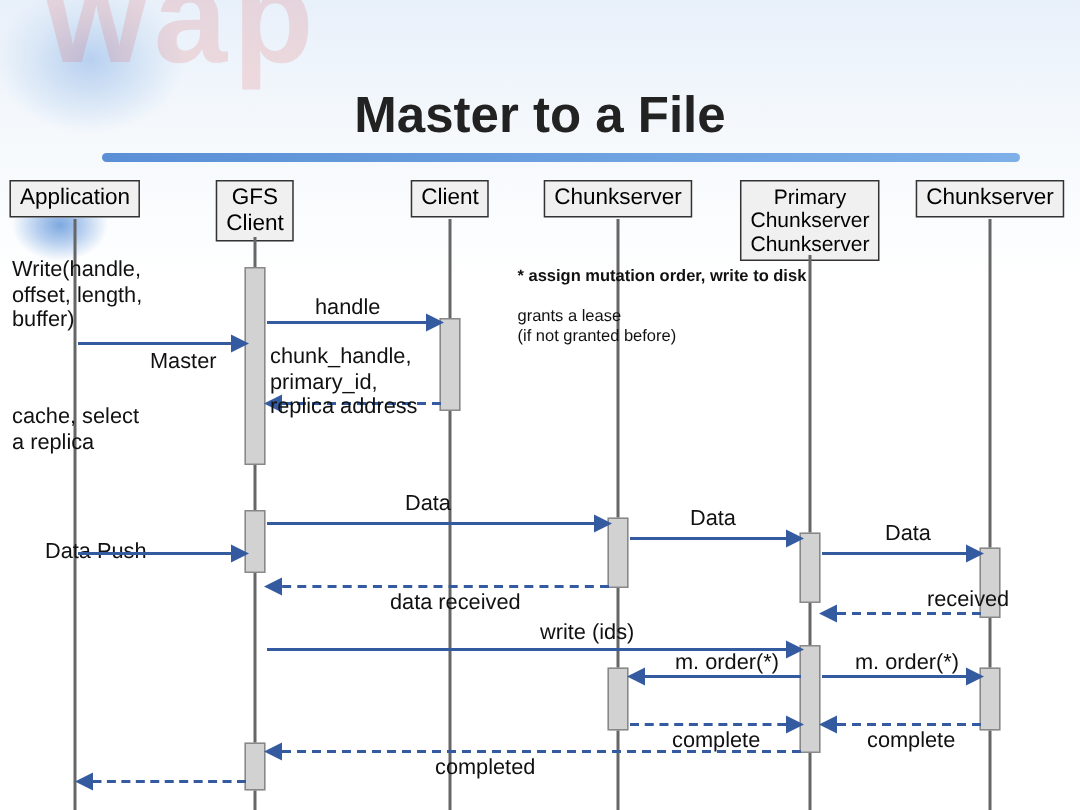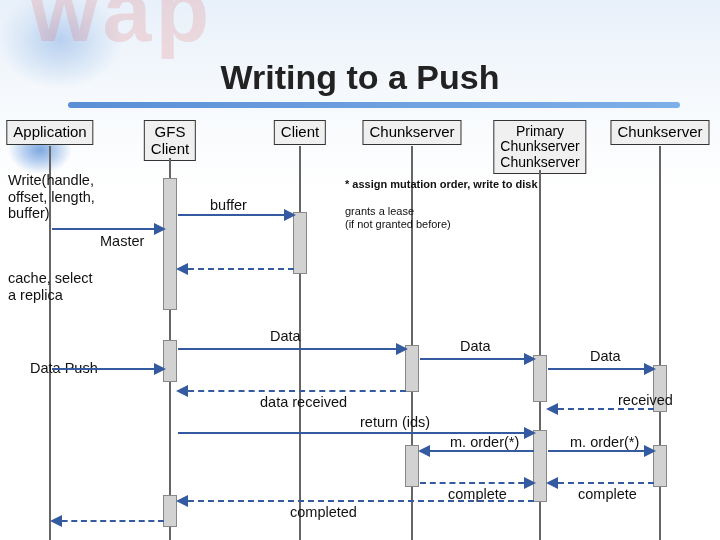--- a/index.html
+++ b/index.html
@@ -22,21 +22,21 @@
   .msg .arr.right{right:-2px;border-left:12px solid #345aa0}
   .msg .arr.left{left:-2px;border-right:12px solid #345aa0}
   .lbl{position:absolute;font-size:14.5px;color:#111;line-height:1.15;white-space:nowrap}
   .note{position:absolute;font-size:11px;color:#111;line-height:1.2;font-weight:700}
 </style>
 </head>
 <body>
 
 <div class="bg"></div>
 <div class="wap">wap</div>
-<div class="title">Writing to a Push</div>
+<div class="title">Master to a File</div>
 <div class="titlebar"></div>
 
 <div class="diagram">
 
   <div class="lhead" style="left:50px">Application</div>
   <div class="lhead" style="left:170px">GFS<br>Client</div>
   <div class="lhead" style="left:300px">Client</div>
   <div class="lhead" style="left:412px">Chunkserver</div>
   <div class="lhead" style="left:540px;font-size:14px">Primary<br>Chunkserver<br>Chunkserver</div>
   <div class="lhead" style="left:660px">Chunkserver</div>
@@ -64,28 +64,29 @@
       <div class="line"></div>
       <div class="arr right"></div>
     </div>
 
   <div class="lbl" style="left:100px;top:113px">Master</div>
 
   <div class="msg" style="left:178px;top:94px;width:116px">
       <div class="line"></div>
       <div class="arr right"></div>
     </div>
-  <div class="lbl" style="left:210px;top:77px">buffer</div>
+  <div class="lbl" style="left:210px;top:77px">handle</div>
 
   <div class="note" style="left:345px;top:85px;font-weight:400">grants a lease<br>(if not granted before)</div>
 
   <div class="msg" style="left:178px;top:148px;width:116px">
       <div class="line dash"></div>
       <div class="arr left"></div>
     </div>
+  <div class="lbl" style="left:180px;top:110px">chunk_handle,<br>primary_id,<br>replica address</div>
 
   <div class="lbl" style="left:8px;top:150px">cache, select<br>a replica</div>
 
   <div class="lbl" style="left:30px;top:240px">Data Push</div>
   <div class="msg" style="left:52px;top:248px;width:112px">
       <div class="line"></div>
       <div class="arr right"></div>
     </div>
 
   <div class="msg" style="left:178px;top:228px;width:228px">
@@ -115,21 +116,21 @@
   <div class="msg" style="left:548px;top:288px;width:106px">
       <div class="line dash"></div>
       <div class="arr left"></div>
     </div>
   <div class="lbl" style="left:618px;top:272px">received</div>
 
   <div class="msg" style="left:178px;top:312px;width:356px">
       <div class="line"></div>
       <div class="arr right"></div>
     </div>
-  <div class="lbl" style="left:360px;top:294px">return (ids)</div>
+  <div class="lbl" style="left:360px;top:294px">write (ids)</div>
 
   <div class="msg" style="left:420px;top:330px;width:114px">
       <div class="line"></div>
       <div class="arr left"></div>
     </div>
   <div class="lbl" style="left:450px;top:314px">m. order(*)</div>
 
   <div class="msg" style="left:548px;top:330px;width:106px">
       <div class="line"></div>
       <div class="arr right"></div>

